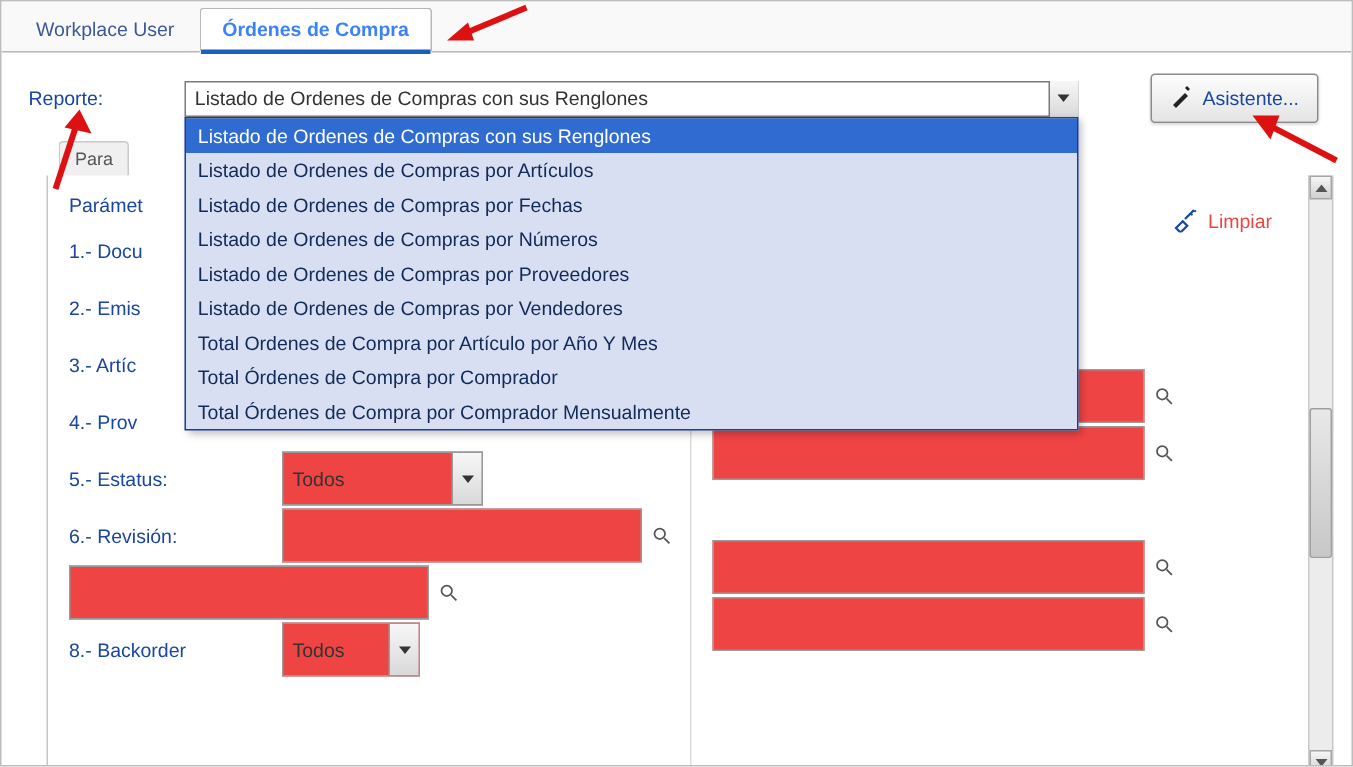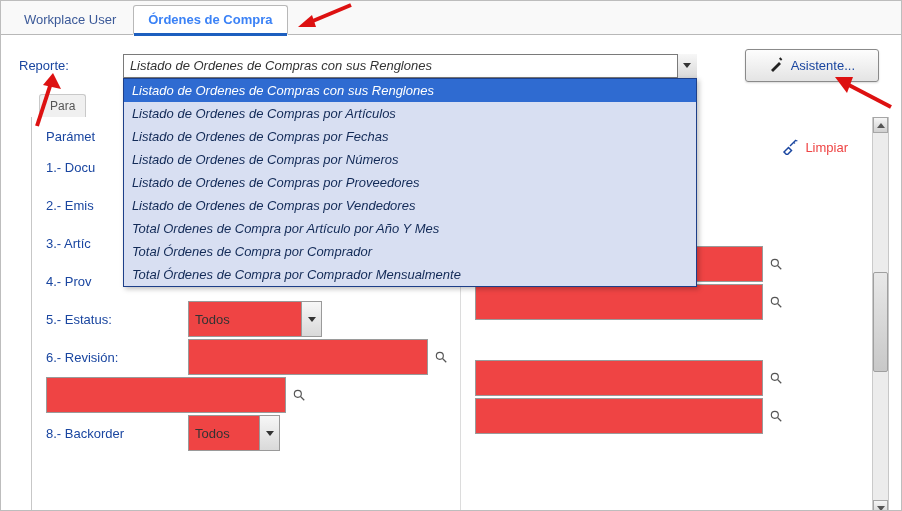--- a/index.html
+++ b/index.html
@@ -59,21 +59,20 @@
     gap: 48px;
   }
   .reporte-label {
     color:#1a46a0;
     font-size:13px;
     margin-right:6px;
   }
   .select-box {
     position: relative;
     width: 662px;
-    font-style: italic;
   }
   .select-display {
     border:1px solid #7a7a7a;
     height:24px;
     display:flex;
     align-items:center;
     padding-left:6px;
     font-size:13px;
     background:#fff;
     cursor:pointer;
@@ -111,21 +110,21 @@
   .dropdown-item.selected {
     background:#2f6bd1;
     color:#fff;
   }
 
   .asistente-btn {
     margin-left:auto;
     margin-right:12px;
     border:1px solid #8a8a8a;
     background:linear-gradient(#fdfdfd,#e4e4e4);
-    padding:6px 23px;
+    padding:6px 12px;
     border-radius:3px;
     font-size:13px;
     color:#1a46a0;
     display:flex;
     align-items:center;
     gap:6px;
     cursor:pointer;
     box-shadow:0 1px 2px rgba(0,0,0,.15);
   }
   .asistente-btn svg { width:16px; height:16px; }

